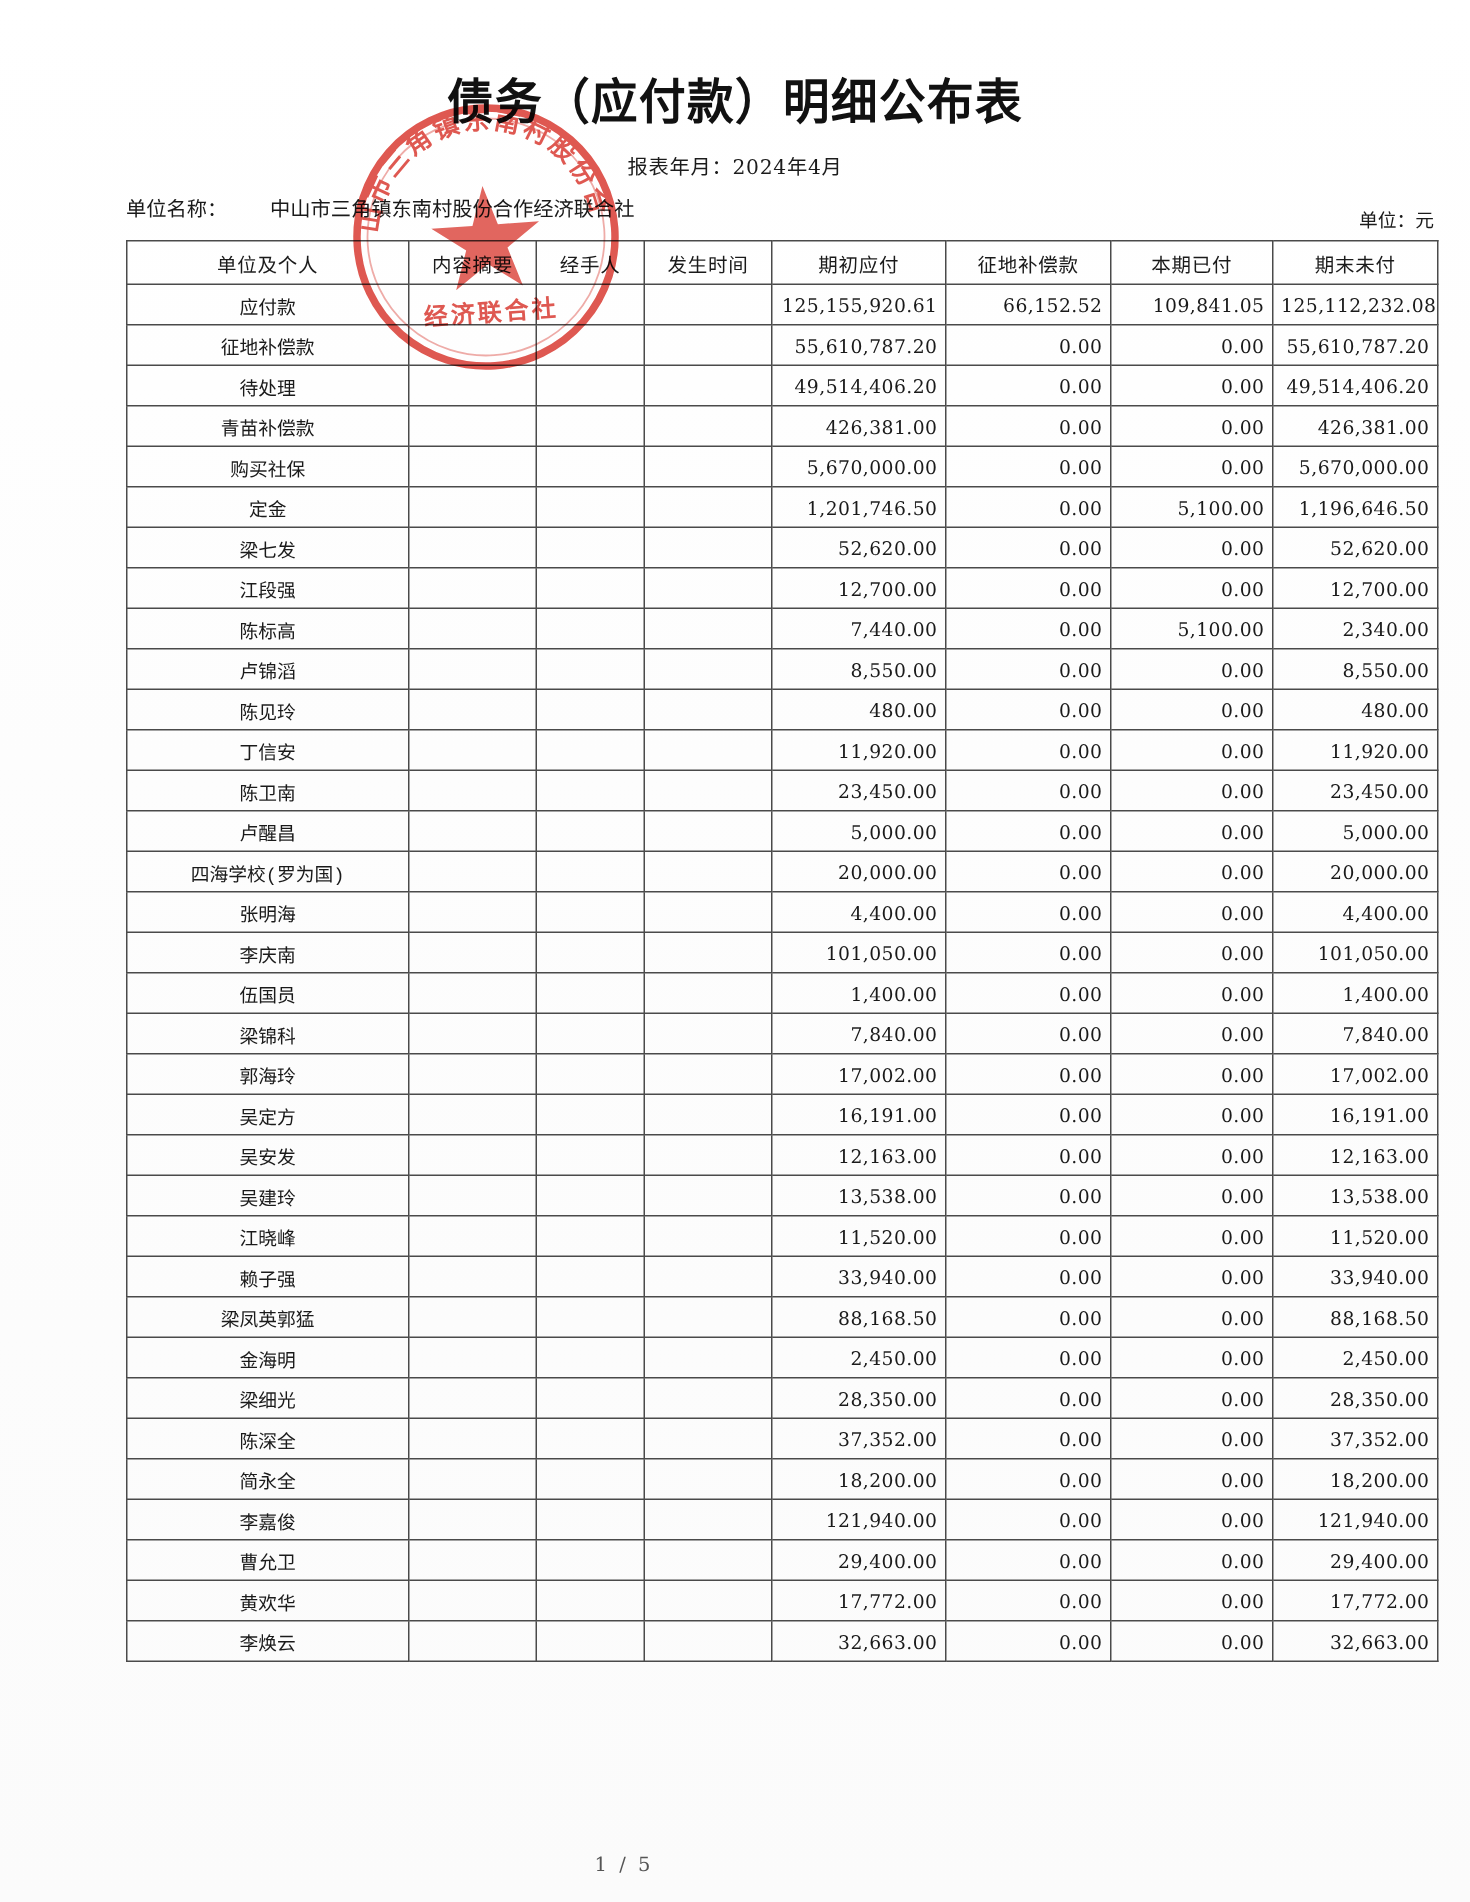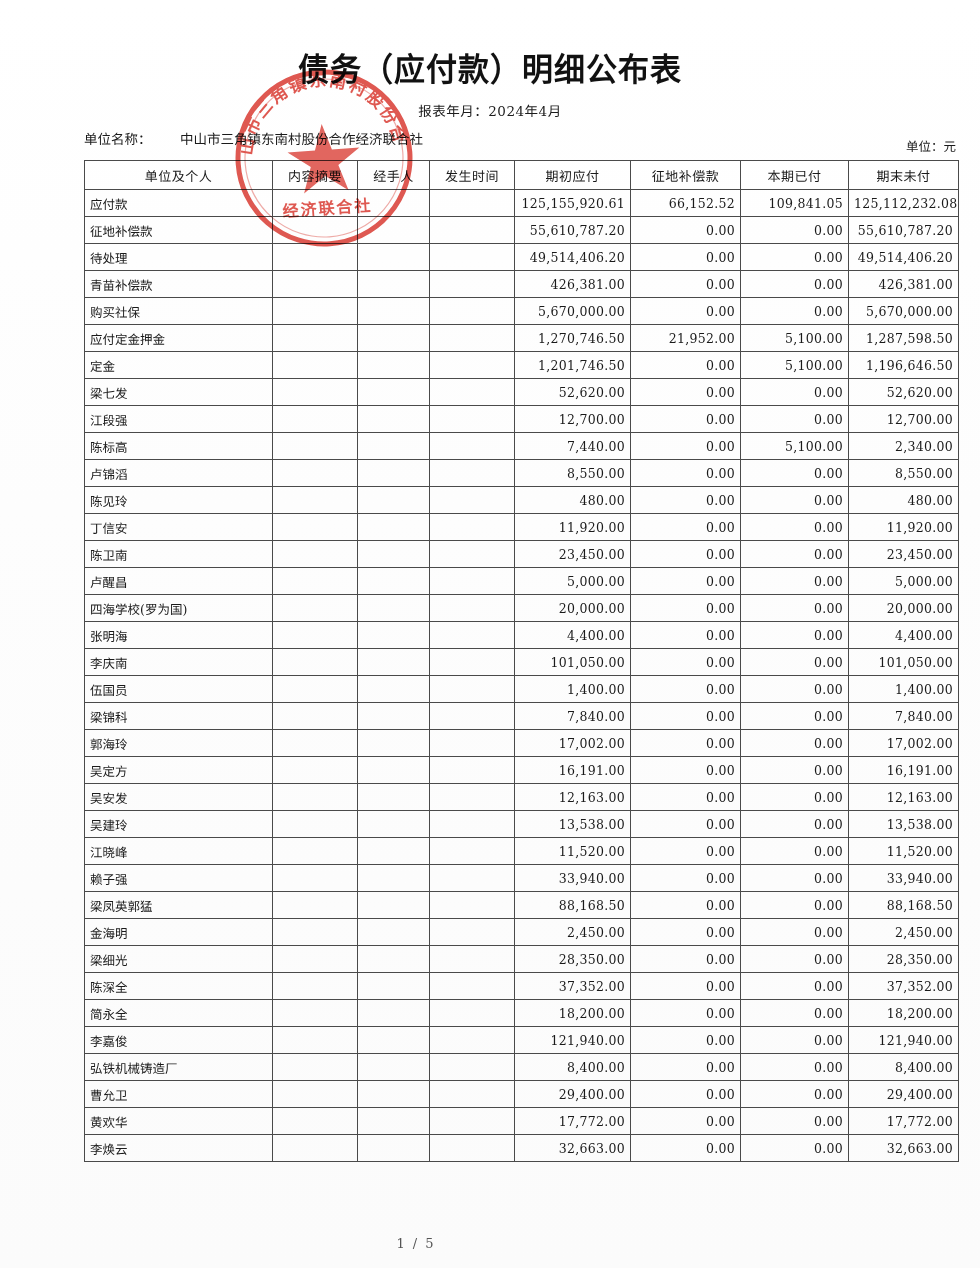--- a/index.html
+++ b/index.html
@@ -103,23 +103,24 @@
     vertical-align: middle;
     background: transparent;
   }
   table.ledger thead th {
     text-align: center;
     font-size: 13px;
     height: 28px;
     letter-spacing: 0.5px;
   }
   td.name {
-    text-align: left;
+    text-align: center;
     white-space: nowrap;
     overflow: hidden;
+    font-family: Liberation Mono, monospace;
   }
   td.num {
     text-align: right;
     font-size: 12.5px;
     letter-spacing: 0.3px;
     white-space: nowrap;
     padding-right: 6px;
   }
   td.blank { }
   .lvl0 { padding-left: 3px; }
@@ -240,30 +241,20 @@
             <td class="name lvl1">购买社保</td>
             <td class="blank"></td>
             <td class="blank"></td>
             <td class="blank"></td>
             <td class="num">5,670,000.00</td>
             <td class="num">0.00</td>
             <td class="num">0.00</td>
             <td class="num">5,670,000.00</td>
           </tr>
           <tr>
-            <td class="name lvl0">应付定金押金</td>
-            <td class="blank"></td>
-            <td class="blank"></td>
-            <td class="blank"></td>
-            <td class="num">1,270,746.50</td>
-            <td class="num">21,952.00</td>
-            <td class="num">5,100.00</td>
-            <td class="num">1,287,598.50</td>
-          </tr>
-          <tr>
             <td class="name lvl1">定金</td>
             <td class="blank"></td>
             <td class="blank"></td>
             <td class="blank"></td>
             <td class="num">1,201,746.50</td>
             <td class="num">0.00</td>
             <td class="num">5,100.00</td>
             <td class="num">1,196,646.50</td>
           </tr>
           <tr>
@@ -508,30 +499,20 @@
           </tr>
           <tr>
             <td class="name lvl2">李嘉俊</td>
             <td class="blank"></td>
             <td class="blank"></td>
             <td class="blank"></td>
             <td class="num">121,940.00</td>
             <td class="num">0.00</td>
             <td class="num">0.00</td>
             <td class="num">121,940.00</td>
-          </tr>
-          <tr>
-            <td class="name lvl2">弘铁机械铸造厂</td>
-            <td class="blank"></td>
-            <td class="blank"></td>
-            <td class="blank"></td>
-            <td class="num">8,400.00</td>
-            <td class="num">0.00</td>
-            <td class="num">0.00</td>
-            <td class="num">8,400.00</td>
           </tr>
           <tr>
             <td class="name lvl2">曹允卫</td>
             <td class="blank"></td>
             <td class="blank"></td>
             <td class="blank"></td>
             <td class="num">29,400.00</td>
             <td class="num">0.00</td>
             <td class="num">0.00</td>
             <td class="num">29,400.00</td>

